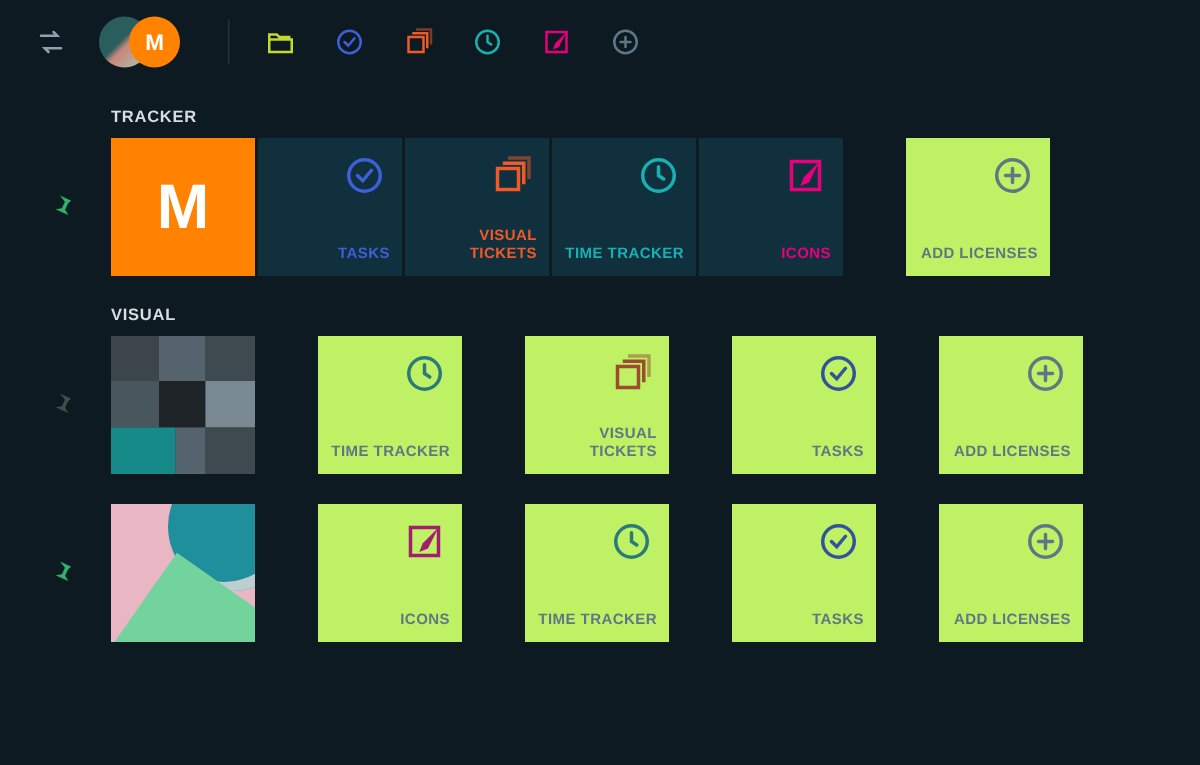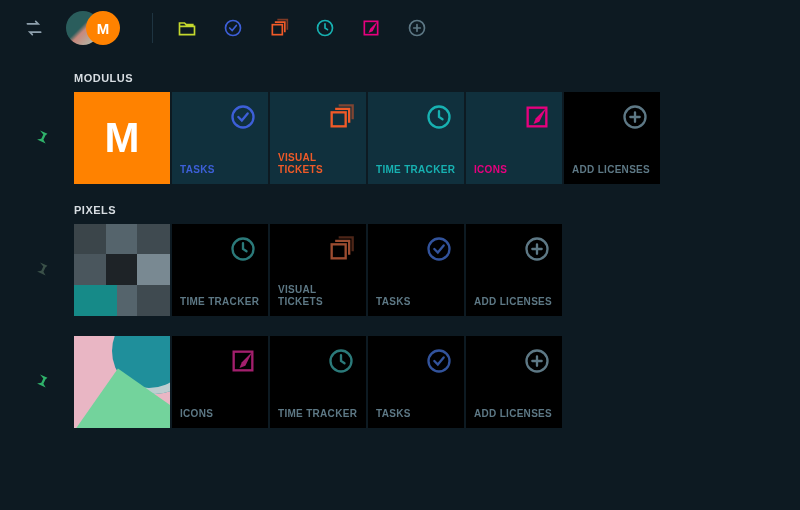--- a/index.html
+++ b/index.html
@@ -67,22 +67,23 @@
     position: relative;
   }
   .tile .icon-hold {
     position: absolute; right: 10px; top: 10px;
     width: 30px; height: 30px;
     display: flex; align-items: center; justify-content: center;
   }
   .tile-label {
     font-size: 10px; font-weight: 700; letter-spacing: 0.3px;
     line-height: 12px;
-  }
-  .tile.dim { background: #000000; }
+    text-align: right;
+  }
+  .tile.dim { background: #bef264; margin-left: 40px; }
   .tile.dim .tile-label { color: #5d7885; }
   .tile-hero {
     width: 96px; height: 92px;
     background: #ff8200;
     display: flex; align-items: center; justify-content: center;
     color: #fff; font-weight: 800; font-size: 42px;
   }
   .tile-thumb {
     width: 96px; height: 92px;
     position: relative; overflow: hidden;
@@ -212,21 +213,21 @@
   <div class="top-icon i20 c-mute">
       <svg viewBox="0 0 24 24">
         <use href="#ic-plus"></use>
       </svg>
     </div>
 </div>
 
 <div class="content">
 
   <div class="section">
-    <div class="section-head">MODULUS</div>
+    <div class="section-head">TRACKER</div>
     <div class="row">
       <div class="pin-col i20" style="color:#2fb26a">
           <svg viewBox="0 0 24 24">
             <use href="#ic-pin"></use>
           </svg>
         </div>
       <div class="tiles">
         <div class="tile-hero">M</div>
 
 
@@ -272,21 +273,21 @@
                 <use href="#ic-plus"></use>
               </svg>
             </div>
           <div class="tile-label">ADD LICENSES</div>
         </div>
       </div>
     </div>
   </div>
 
   <div class="section">
-    <div class="section-head">PIXELS</div>
+    <div class="section-head">VISUAL</div>
     <div class="row">
       <div class="pin-col i20" style="color:#3a5048">
           <svg viewBox="0 0 24 24">
             <use href="#ic-pin"></use>
           </svg>
         </div>
       <div class="tiles">
         <div class="tile-thumb pix">
           <div class="p1"></div>
             <div class="p2"></div>

